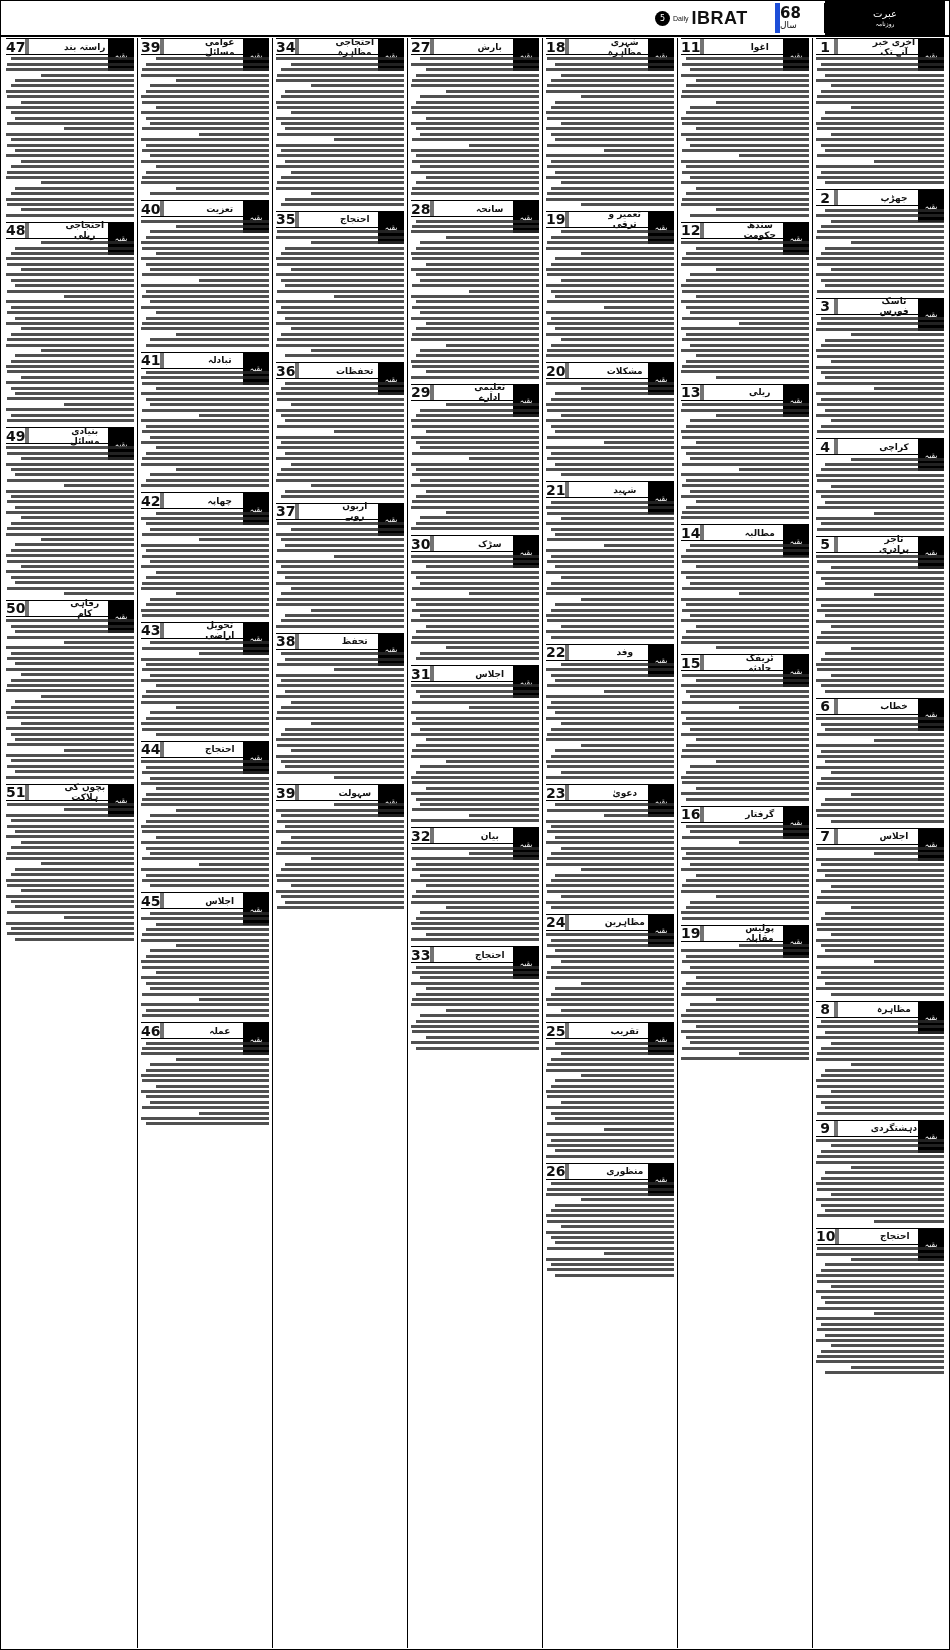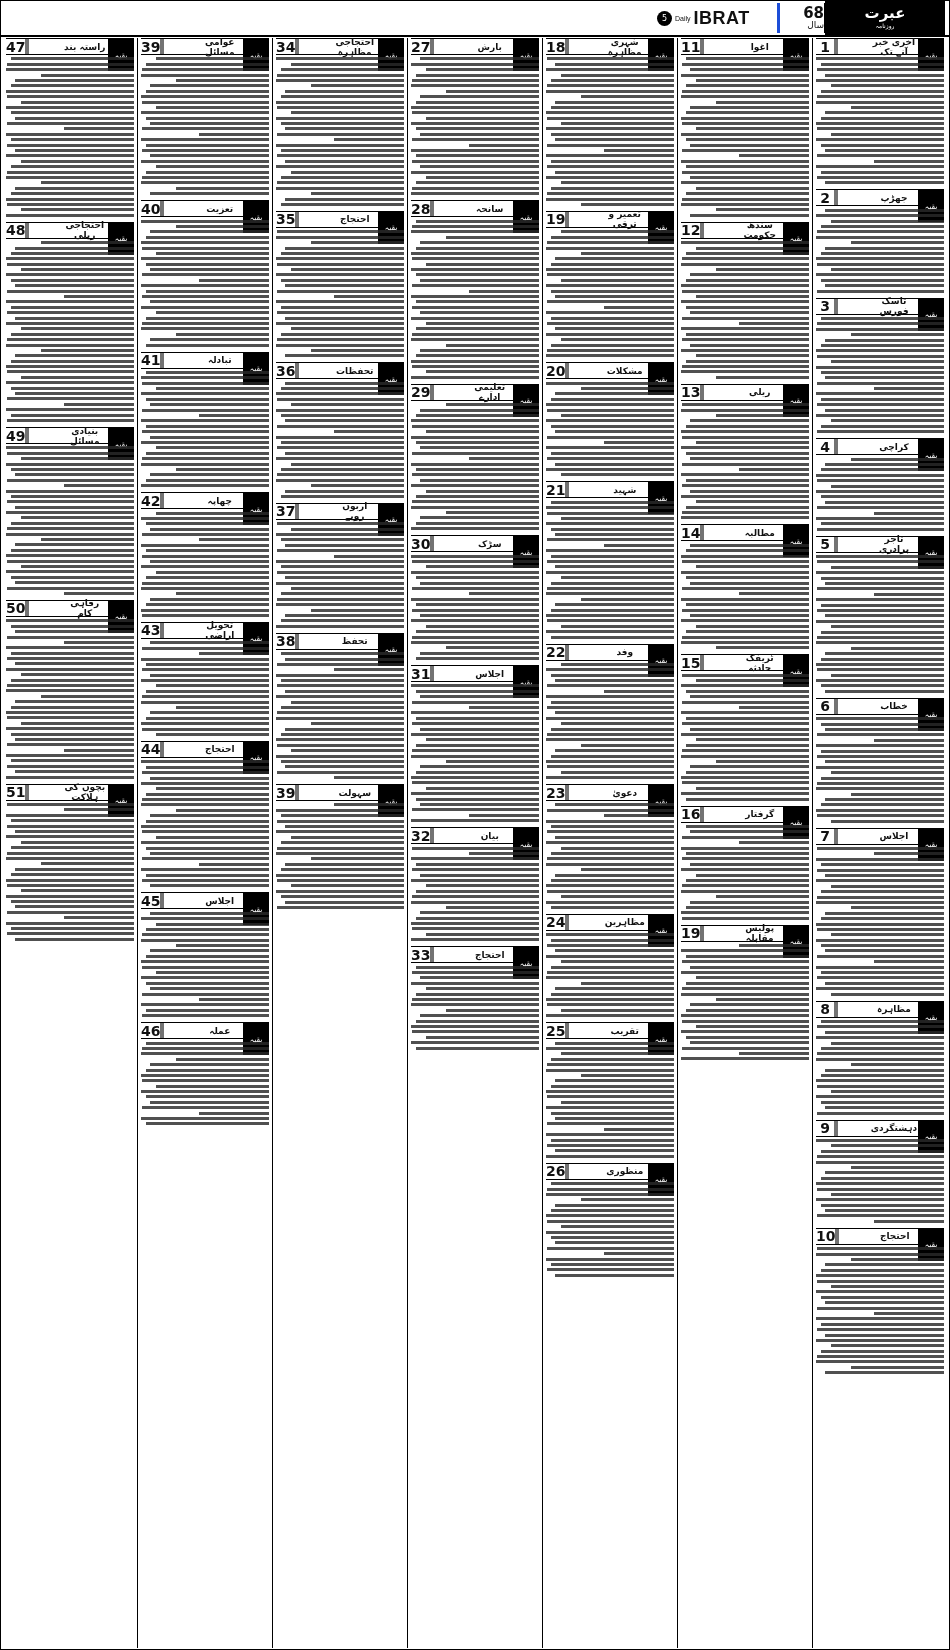--- a/index.html
+++ b/index.html
@@ -38,42 +38,42 @@
     height: 34px;
     display: flex;
     flex-direction: column;
     align-items: center;
     justify-content: center;
     background: #000;
     color: #fff;
     margin-right: 4px;
   }
   .logo-urdu {
-    font-size: 15px;
-    font-weight: bold;
+    font-size: 10px;
+    font-weight: normal;
     line-height: 1;
     letter-spacing: 1px;
   }
   .logo-sub {
     font-size: 6px;
     line-height: 1.1;
     margin-top: 2px;
   }
   .masthead-date {
     flex: 1;
     text-align: center;
     font-size: 11px;
     font-weight: bold;
     direction: rtl;
   }
   .page-num-box {
     width: 44px;
-    text-align: right;
+    text-align: left;
     border-right: 1px solid #000;
-    border-left: 3px solid #1d4ed8;
+    border-left: 5px solid #1d4ed8;
     font-size: 9px;
     line-height: 1.1;
     padding: 2px 0;
   }
   .page-num-box .big {
     font-size: 15px;
     font-weight: bold;
     display: block;
   }
   .eng-title {

